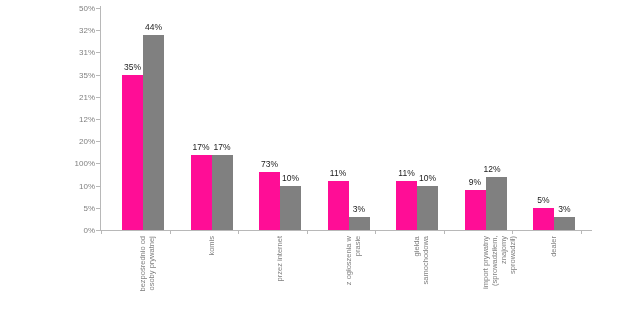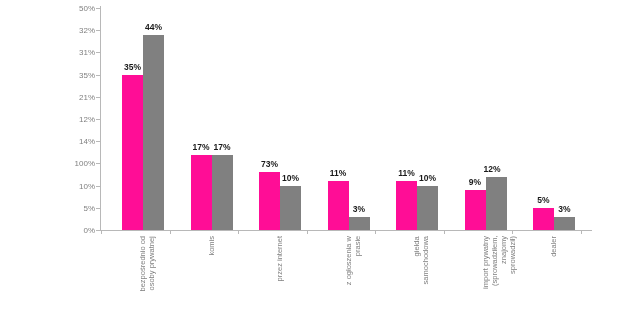--- a/index.html
+++ b/index.html
@@ -82,21 +82,21 @@
   .bar {
     position: absolute;
     bottom: 0;
   }
   .bar.pink  { background: #ff0d96; }
   .bar.grey  { background: #808080; }
 
   .bar-label {
     position: absolute;
     font-size: 8.5px;
-    font-weight: bold;
+    font-weight: normal;
     color: #1a1a1a;
     white-space: nowrap;
     transform: translateX(-50%);
   }
 
   
   .cat-label {
     position: absolute;
     top: 236px;
     font-size: 7.5px;
@@ -138,21 +138,21 @@
       </div>
       <div class="ytick-row" style="left: 100px; top: 185.6px;">
         <div class="ytick">10%</div>
         <div class="ytick-mark"></div>
       </div>
       <div class="ytick-row" style="left: 100px; top: 163.4px;">
         <div class="ytick">100%</div>
         <div class="ytick-mark"></div>
       </div>
       <div class="ytick-row" style="left: 100px; top: 141.2px;">
-        <div class="ytick">14%</div>
+        <div class="ytick">20%</div>
         <div class="ytick-mark"></div>
       </div>
       <div class="ytick-row" style="left: 100px; top: 119px;">
         <div class="ytick">12%</div>
         <div class="ytick-mark"></div>
       </div>
       <div class="ytick-row" style="left: 100px; top: 96.8px;">
         <div class="ytick">21%</div>
         <div class="ytick-mark"></div>
       </div>

